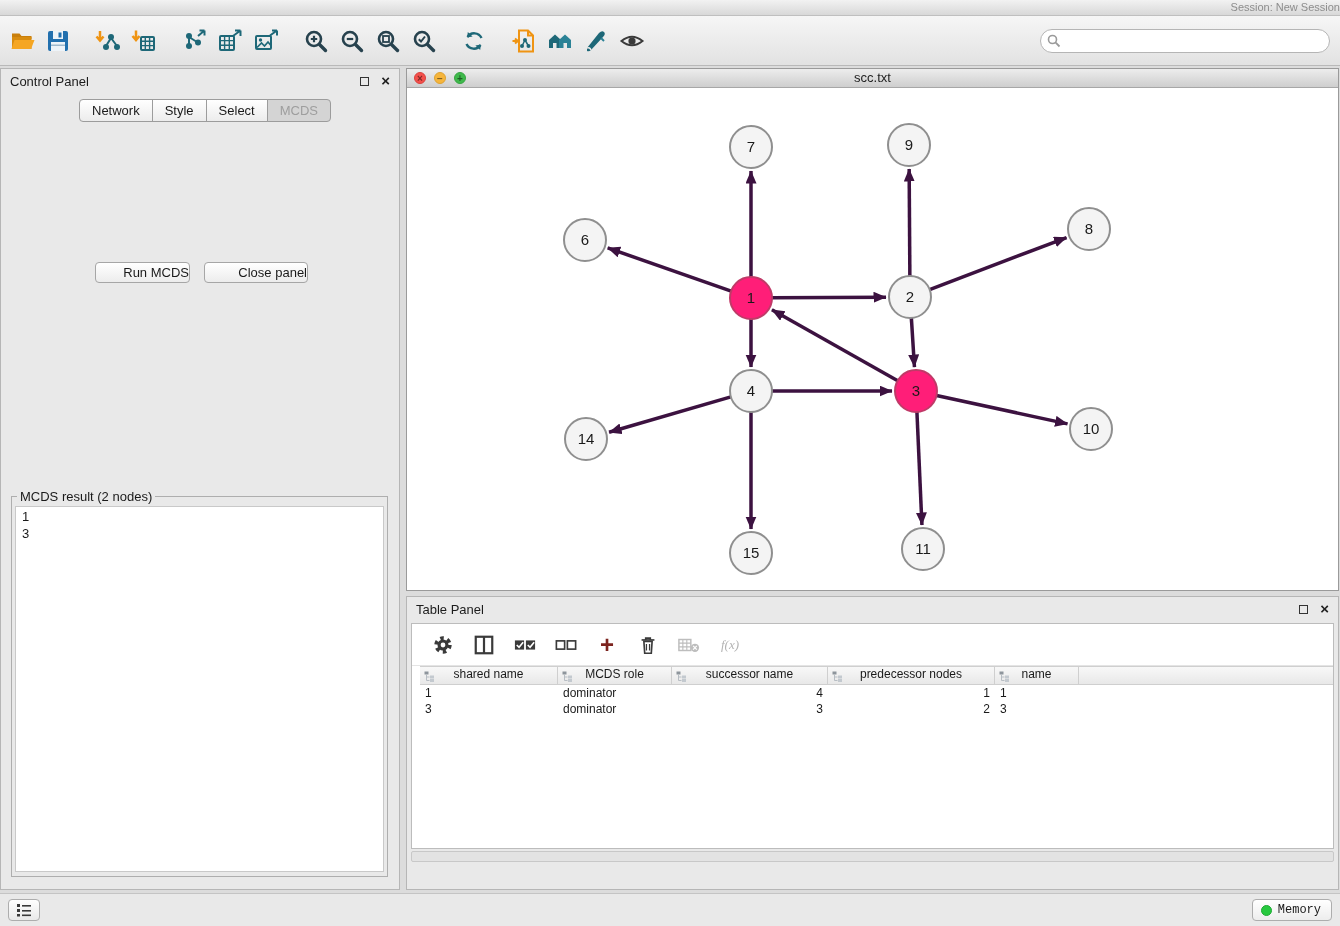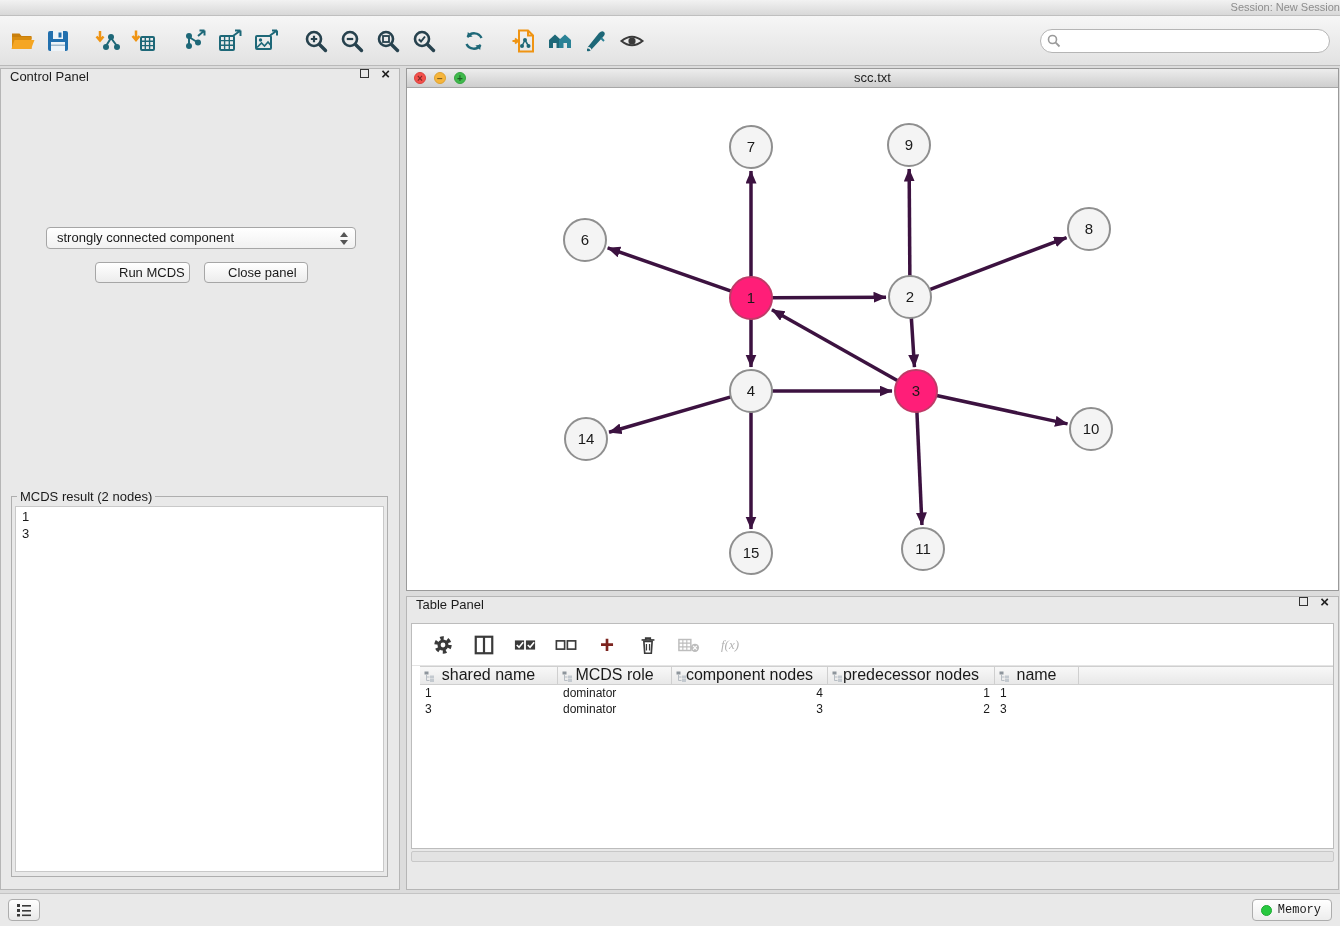--- a/index.html
+++ b/index.html
@@ -16,41 +16,41 @@
   .tbtn { width:36px; height:36px; display:flex; align-items:center; justify-content:center; border-radius:4px; cursor:default; }
   .tbtn svg { display:block; }
   .ggap { margin-left:14px; }
   .search-wrap { margin-left:auto; position:relative; width:290px; height:24px; }
   .search-wrap svg { position:absolute; left:7px; top:5px; }
   .search-input { width:100%; height:24px; border:1px solid #b5b5b5; border-radius:12px; background:#fff;
     padding:0 10px 0 26px; font-size:12px; outline:none; font-family:inherit; }
 
   
   .panel { position:absolute; background:#e9e9e9; border:1px solid #b6b6b6; }
-  .panel-head { height:24px; display:flex; align-items:flex-start; padding:0 9px; font-size:13px; color:#1c1c1c; }
+  .panel-head { height:24px; display:flex; align-items:center; padding:0 9px; font-size:13px; color:#1c1c1c; }
   .panel-head .spacer { flex:1; }
   .float-btn { width:9px; height:9px; border:1.5px solid #333; margin-right:12px; background:transparent; }
   .close-x { font-size:15px; font-weight:bold; color:#222; line-height:10px; }
 
   
   #control-panel { left:0; top:68px; width:400px; height:822px; }
   .tabrow { display:flex; padding-left:78px; margin-top:6px; }
   .tab { border:1px solid #9c9c9c; background:linear-gradient(#ffffff,#ececec); font-size:13px; padding:3px 12px;
     margin-right:-1px; color:#1a1a1a; }
   .tab:first-child { border-radius:4px 0 0 4px; }
   .tab:last-child { border-radius:0 4px 4px 0; }
   .tab.active { background:#d4d4d4; color:#9e9e9e; }
   .opt-label { text-align:center; margin-top:24px; font-size:13px; }
   .dropdown { position:absolute; left:45px; top:158px; width:310px; height:22px; background:linear-gradient(#ffffff,#f1f1f1);
     border:1px solid #a6a6a6; border-radius:4px; font-size:13px; line-height:20px; padding:0 22px 0 10px; }
   .dd-arrows { position:absolute; right:7px; top:4px; width:8px; height:14px; }
   .dd-arrows div:first-child { width:0;height:0;border-left:4px solid transparent;border-right:4px solid transparent;border-bottom:5px solid #555; margin-bottom:3px;}
   .dd-arrows div:last-child { width:0;height:0;border-left:4px solid transparent;border-right:4px solid transparent;border-top:5px solid #555;}
   .cbtn { position:absolute; top:193px; height:21px; border:1px solid #a6a6a6; border-radius:4px;
-    background:linear-gradient(#ffffff,#ececec); font-size:13px; text-align:left; line-height:19px;padding-left:23px; }
+    background:linear-gradient(#ffffff,#ececec); font-size:13px; text-align:right; line-height:19px;padding-left:23px; }
   #run-mcds { left:94px; width:95px; }
   #close-panel { left:203px; width:104px; }
   #mcds-fieldset { position:absolute; left:10px; top:420px; width:377px; height:388px; border:1px solid #aeaeae; padding:2px 3px 4px; }
   #mcds-fieldset legend { font-size:13px; padding:0 3px; margin-left:2px; }
   .result-box { width:100%; height:100%; background:#fff; border:1px solid #c9c9c9; font-size:13px; line-height:17px; padding:1px 6px; overflow:auto; }
 
   
   #network-window { left:406px; top:68px; width:933px; height:523px; background:#fff; border:1px solid #9a9a9a; }
   .net-titlebar { height:19px; background:linear-gradient(#ededed,#cecece); border-bottom:1px solid #a7a7a7;
     position:relative; text-align:center; font-size:13px; line-height:18px; color:#222; }
@@ -64,21 +64,21 @@
 
   
   #table-panel { left:406px; top:596px; width:933px; height:294px; }
   .table-content { position:absolute; left:4px; right:4px; top:26px; height:226px; background:#fff; border:1px solid #bcbcbc; }
   .table-toolbar { height:42px; display:flex; align-items:center; padding-left:18px; gap:15px; border-bottom:1px solid #e4e4e4; }
   .ticon { width:26px; height:26px; display:flex; align-items:center; justify-content:center; }
   .plus-glyph { font-size:24px; font-weight:bold; color:#7c241f; line-height:20px; }
   .fx-glyph { font-family:"Liberation Serif", serif; font-style:italic; font-size:13px; color:#b3b3b3; }
   .thead { display:flex; margin-left:8px; height:19px; background:linear-gradient(#f8f8f8,#e8e8e8);
     border-top:1px solid #cfcfcf; border-bottom:1px solid #cfcfcf; }
-  .th { position:relative; border-right:1px solid #cfcfcf; font-size:16px; display:flex; align-items:flex-end; justify-content:center; }
+  .th { position:relative; border-right:1px solid #cfcfcf; font-size:12px; display:flex; align-items:flex-start; justify-content:center; }
   .th svg { position:absolute; left:4px; top:4px; }
   .trow { display:flex; margin-left:8px; height:16px; font-size:12px; }
   .td { padding:0 5px; line-height:16px; overflow:hidden; white-space:nowrap; }
   .c0 { width:138px; } .c1 { width:114px; } .c2 { width:156px; } .c3 { width:167px; } .c4 { width:84px; }
   .ar { text-align:right; }
   .hscroll { position:absolute; left:4px; right:4px; top:254px; height:11px; background:#e3e3e3; border:1px solid #c8c8c8; border-radius:2px; }
   .bottom-tabs { position:absolute; bottom:4px; left:50%; transform:translateX(-50%); display:flex; }
 
   
   #statusbar { position:absolute; left:0; right:0; top:893px; height:33px; background:#e9e9e9; border-top:1px solid #c4c4c4;font-family:Liberation Mono, monospace; }
@@ -233,26 +233,25 @@
   </div>
 </div>
 
 <div class="panel" id="control-panel">
   <div class="panel-head">
     <span>Control Panel</span>
     <span class="spacer"></span>
     <span class="float-btn"></span>
     <span class="close-x">×</span>
   </div>
-  <div class="dropdown">
-    <span>strongly connected component</span>
-    <div class="dd-arrows">
-        <div></div>
-        <div></div>
-      </div>
+  <div class="tabrow">
+    <div class="tab">Network</div>
+    <div class="tab">Style</div>
+    <div class="tab">Select</div>
+    <div class="tab active">MCDS</div>
   </div>
   <div class="cbtn" id="run-mcds">Run MCDS</div>
   <div class="cbtn" id="close-panel">Close panel</div>
   <fieldset id="mcds-fieldset">
     <legend>MCDS result (2 nodes)</legend>
     <div class="result-box">
       <div>1</div>
       <div>3</div>
     </div>
   </fieldset>
@@ -399,21 +398,21 @@
           </svg>
         <span>MCDS role</span>
       </div>
       <div class="th c2">
         <svg width="11" height="11" viewBox="0 0 11 11">
             <rect x="0.5" y="0.5" width="4" height="3" fill="#8e959c"></rect>
             <path d="M2.5 3.5 v6 h3 M2.5 6 h3" stroke="#b7bdc3" stroke-width="1" fill="none"></path>
             <rect x="6" y="4.5" width="4" height="3" fill="#c3c9cf"></rect>
             <rect x="6" y="8" width="4" height="3" fill="#c3c9cf"></rect>
           </svg>
-        <span>component nodes</span>
+        <span>successor name</span>
       </div>
       <div class="th c3">
         <svg width="11" height="11" viewBox="0 0 11 11">
             <rect x="0.5" y="0.5" width="4" height="3" fill="#8e959c"></rect>
             <path d="M2.5 3.5 v6 h3 M2.5 6 h3" stroke="#b7bdc3" stroke-width="1" fill="none"></path>
             <rect x="6" y="4.5" width="4" height="3" fill="#c3c9cf"></rect>
             <rect x="6" y="8" width="4" height="3" fill="#c3c9cf"></rect>
           </svg>
         <span>predecessor nodes</span>
       </div>

